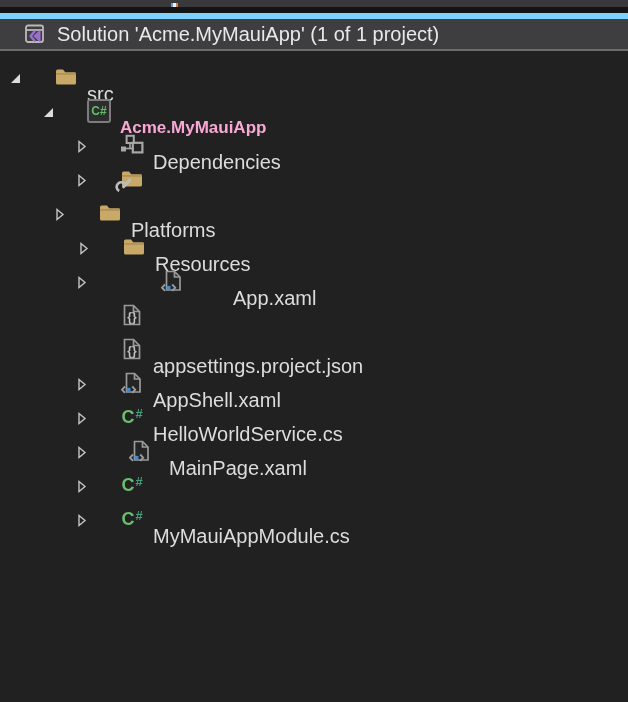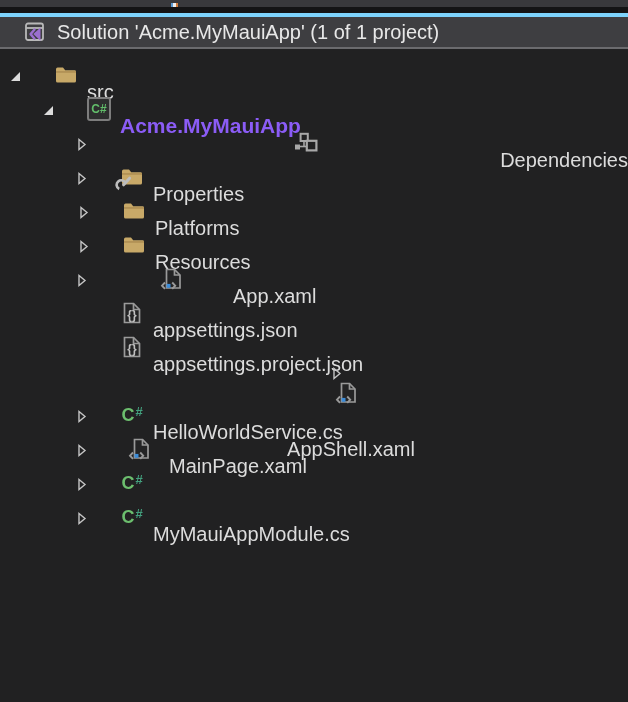--- a/index.html
+++ b/index.html
@@ -13,35 +13,35 @@
   .top-strip{
     height:7px;background:#39393c;position:relative;
   }
   .top-strip .fragment{
     position:absolute;left:171px;top:3px;width:7px;height:4px;display:flex;
   }
   .top-strip .fragment i{flex:1;display:block;}
   .gap-strip{height:6px;background:#141415;}
   .solution-bar{
     height:30px;background:#3e3e41;
-    border-top:4px solid #7dd3fc;border-bottom:2px solid #6b6b6e;
+    border-top:6px solid #7dd3fc;border-bottom:2px solid #6b6b6e;
     display:flex;align-items:center;
     padding-left:22px;
     color:#e8e8e8;font-size:20px;
   }
   .solution-bar .sol-icon{width:26px;height:26px;margin-right:9px;flex:0 0 auto;}
   .tree{padding-top:9px;}
   .row{
     height:34px;display:flex;align-items:center;
     color:#dcdcdc;font-size:20px;white-space:nowrap;
   }
   .row .arrow{width:16px;height:16px;margin-right:29px;flex:0 0 auto;}
   .row .icon{width:26px;height:26px;margin-right:8px;flex:0 0 auto;position:relative;}
   .row .label{line-height:1;margin-top:33px;}
-  .row.bold .label{font-weight:700;color:#8b5cf6;font-size:21px;}
+  .row.bold .label{font-weight:700;color:#f9a8d4;font-size:17px;}
   
   .csproj-box{
     box-sizing:border-box;width:24px;height:24px;margin:1px;
     border:2px solid #7d7d7d;border-radius:3px;background:#2d2d2e;
     display:flex;align-items:center;justify-content:center;
     font-weight:700;font-size:12px;color:#62bd6a;letter-spacing:0;
   }
   
   .cs-file{
     width:26px;height:26px;display:flex;align-items:center;justify-content:center;
@@ -89,21 +89,21 @@
     </div>
     <div class="row bold" style="padding-left: 41px;">
       <span class="arrow"><svg width="16" height="16" viewBox="0 0 16 16">
           <polygon points="12,3 12,12 3,12" fill="#dcdcdc"></polygon>
         </svg></span>
       <span class="icon">
         <span class="csproj-box">C#</span>
       </span>
       <span class="label">Acme.MyMauiApp</span>
     </div>
-    <div class="row" style="padding-left: 74px; justify-content: space-between;">
+    <div class="row" style="padding-left: 74px;">
       <span class="arrow"><svg width="16" height="16" viewBox="0 0 16 16">
           <polygon points="5,2.5 11,7.5 5,12.5" fill="none" stroke="#c5c5c5" stroke-width="1.4"></polygon>
         </svg></span>
       <span class="icon"><svg width="26" height="26" viewBox="0 0 26 26">
           <line x1="4.5" y1="16.5" x2="15" y2="16.5" stroke="#a8a8a8" stroke-width="1.6"></line>
           <line x1="11" y1="10" x2="11" y2="16.5" stroke="#a8a8a8" stroke-width="1.6"></line>
           <rect x="2" y="14.5" width="5" height="5" fill="#a8a8a8"></rect>
           <rect x="7.6" y="3.8" width="7.2" height="7.2" fill="#212122" stroke="#a8a8a8" stroke-width="2"></rect>
           <rect x="13.8" y="10.8" width="9.6" height="9.6" fill="#212122" stroke="#a8a8a8" stroke-width="2.2"></rect>
         </svg></span>
@@ -113,23 +113,22 @@
       <span class="arrow"><svg width="16" height="16" viewBox="0 0 16 16">
           <polygon points="5,2.5 11,7.5 5,12.5" fill="none" stroke="#c5c5c5" stroke-width="1.4"></polygon>
         </svg></span>
       <span class="icon"><svg width="26" height="26" viewBox="0 0 26 26">
           <path d="M3 7.2 Q3 5.6 4.6 5.6 H10 L12.2 8.2 H21.6 Q23 8.2 23 9.6 V19 Q23 20.6 21.4 20.6 H4.6 Q3 20.6 3 19 Z" fill="#c8a968"></path>
           <rect x="3" y="9.3" width="20" height="1.3" fill="#a9894f"></rect>
         </svg><svg width="26" height="26" viewBox="0 0 26 26" style="position:absolute;left:-4px;top:2px">
           <path d="M4.2 23 A4.6 4.6 0 1 1 10.6 17.4" fill="none" stroke="#bdbdbd" stroke-width="2.6"></path>
           <line x1="8.6" y1="18.8" x2="14.6" y2="12.2" stroke="#bdbdbd" stroke-width="3" stroke-linecap="round"></line>
         </svg></span>
-      <span class="label">Properties</span>
-    </div>
-    <div class="row" style="padding-left: 76px;">
+    </div>
+    <div class="row" style="padding-left: 52px;">
       <span class="arrow"><svg width="16" height="16" viewBox="0 0 16 16">
           <polygon points="5,2.5 11,7.5 5,12.5" fill="none" stroke="#c5c5c5" stroke-width="1.4"></polygon>
         </svg></span>
       <span class="icon"><svg width="26" height="26" viewBox="0 0 26 26">
           <path d="M3 7.2 Q3 5.6 4.6 5.6 H10 L12.2 8.2 H21.6 Q23 8.2 23 9.6 V19 Q23 20.6 21.4 20.6 H4.6 Q3 20.6 3 19 Z" fill="#c8a968"></path>
           <rect x="3" y="9.3" width="20" height="1.3" fill="#a9894f"></rect>
         </svg></span>
       <span class="label">Platforms</span>
     </div>
     <div class="row" style="padding-left: 76px;">
@@ -155,32 +154,31 @@
         </svg></span>
       <span class="label">App.xaml</span>
     </div>
     <div class="row" style="padding-left: 74px;">
       <span class="arrow"></span>
       <span class="icon"><svg width="26" height="26" viewBox="0 0 26 26">
           <path d="M5.5 3.5 H14.5 L20.5 9.5 V22.5 H5.5 Z" fill="#242425" stroke="#9a9a9a" stroke-width="1.7"></path>
           <path d="M14.5 3.5 V9.5 H20.5" fill="none" stroke="#9a9a9a" stroke-width="1.7"></path>
           <text x="13" y="18.5" text-anchor="middle" font-family="Liberation Sans, DejaVu Sans, sans-serif" font-size="12" font-weight="700" fill="#c0c0c0">{}</text>
         </svg></span>
-      <span class="label">appsettings.json</span>
     </div>
     <div class="row" style="padding-left: 74px;">
       <span class="arrow"></span>
       <span class="icon"><svg width="26" height="26" viewBox="0 0 26 26">
           <path d="M5.5 3.5 H14.5 L20.5 9.5 V22.5 H5.5 Z" fill="#242425" stroke="#9a9a9a" stroke-width="1.7"></path>
           <path d="M14.5 3.5 V9.5 H20.5" fill="none" stroke="#9a9a9a" stroke-width="1.7"></path>
           <text x="13" y="18.5" text-anchor="middle" font-family="Liberation Sans, DejaVu Sans, sans-serif" font-size="12" font-weight="700" fill="#c0c0c0">{}</text>
         </svg></span>
       <span class="label">appsettings.project.json</span>
     </div>
-    <div class="row" style="padding-left: 74px; flex-direction: column;">
+    <div class="row" style="padding-left: 74px;">
       <span class="arrow"><svg width="16" height="16" viewBox="0 0 16 16">
           <polygon points="5,2.5 11,7.5 5,12.5" fill="none" stroke="#c5c5c5" stroke-width="1.4"></polygon>
         </svg></span>
       <span class="icon"><svg width="26" height="26" viewBox="0 0 26 26">
           <path d="M7.5 3.5 H15.5 L21 9 V22 H7.5 Z" fill="#242425" stroke="#9a9a9a" stroke-width="1.7"></path>
           <path d="M15.5 3.5 V9 H21" fill="none" stroke="#9a9a9a" stroke-width="1.7"></path>
           <path d="M6 16.5 L3 19.7 L6 22.9" fill="none" stroke="#9a9a9a" stroke-width="1.9"></path>
           <path d="M13.2 16.5 L16.2 19.7 L13.2 22.9" fill="none" stroke="#9a9a9a" stroke-width="1.9"></path>
           <rect x="7.6" y="17.9" width="3.9" height="3.9" fill="#3c8cd8"></rect>
         </svg></span>

